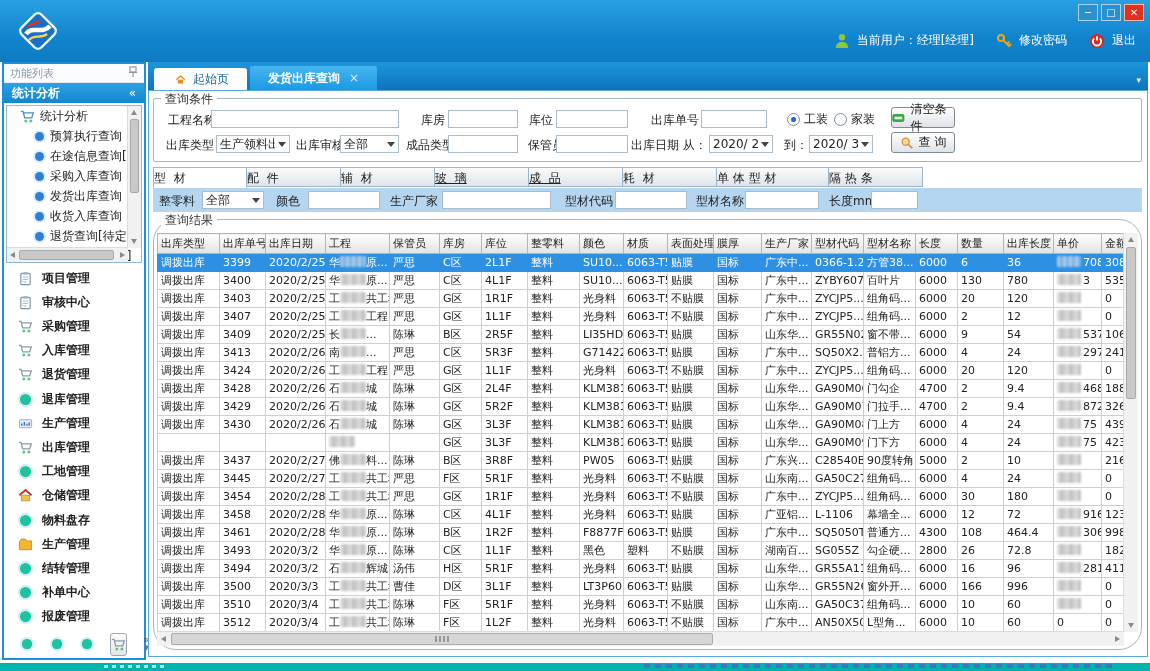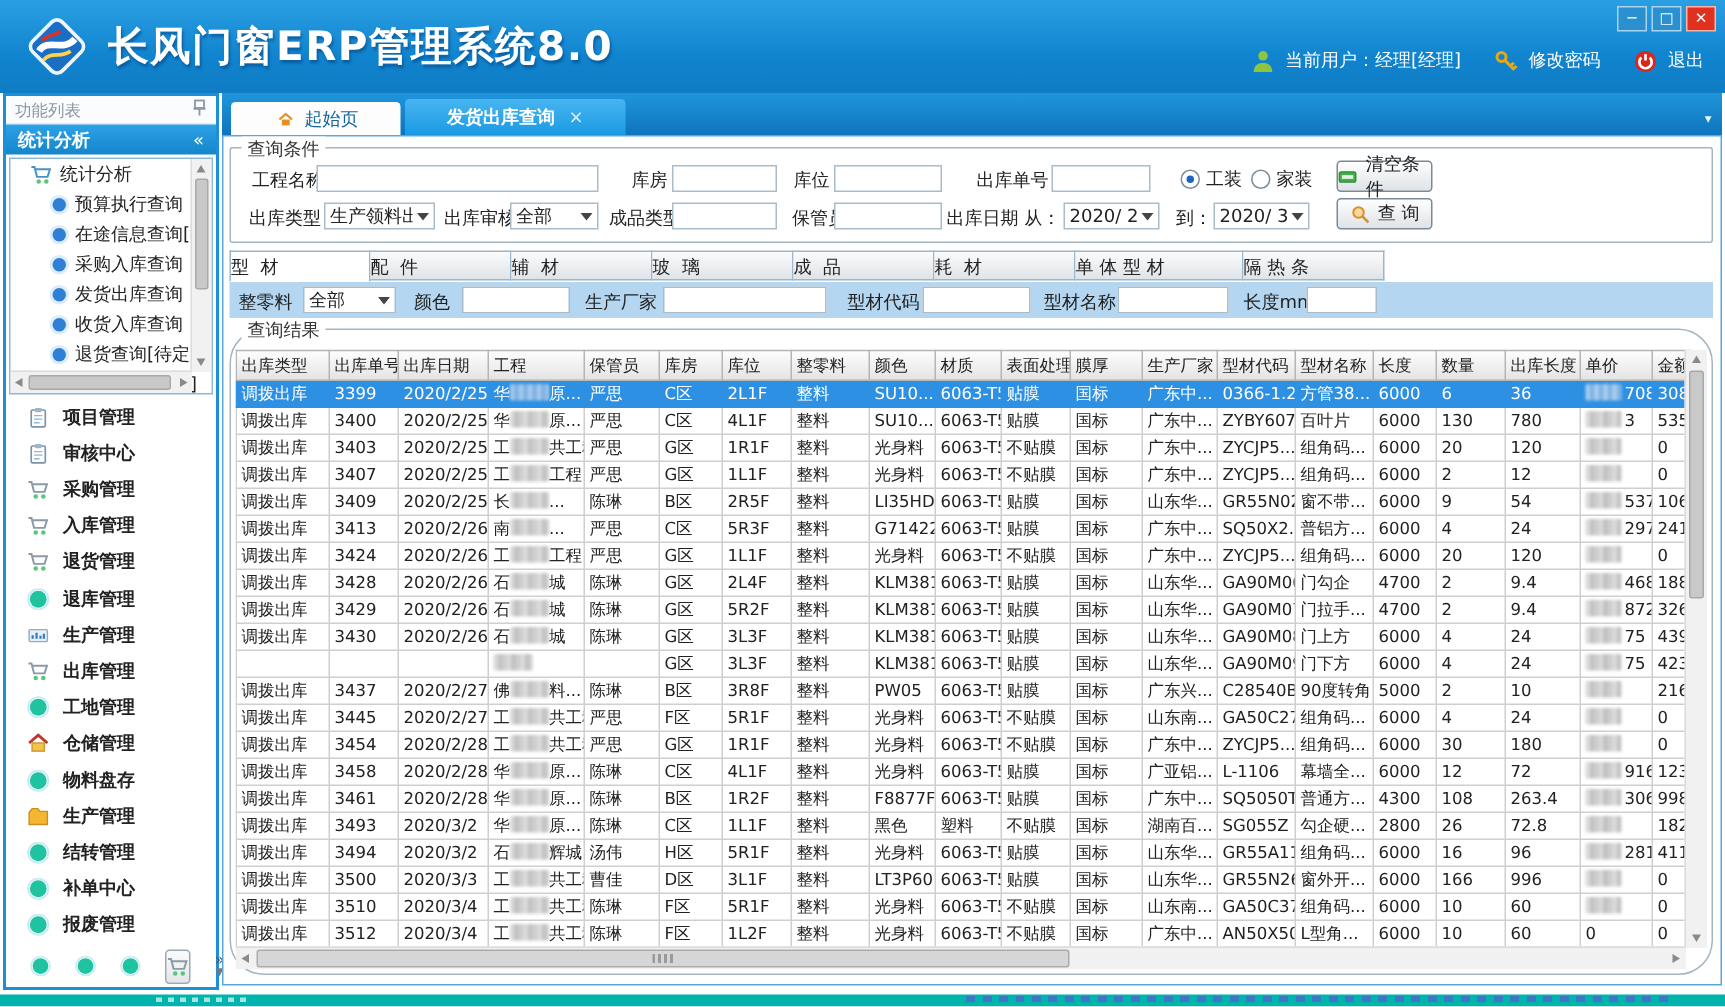--- a/index.html
+++ b/index.html
@@ -52,21 +52,21 @@
   .foot-btn{width:30px;height:21px;border:1px solid #9aa8b4;border-radius:3px;
     background:linear-gradient(#fbfbfb,#e3e6ea);display:flex;align-items:center;justify-content:center;cursor:pointer;}
   .foot-more{margin-left:auto;display:flex;flex-direction:column;align-items:center;line-height:8px;
     color:#555;font-size:11px;cursor:pointer;}
   .foot-more .tiny{font-size:7px;color:#777;}
 
   
   .main{position:absolute;left:148px;top:62px;width:1000px;height:595px;}
   .tabstrip{position:absolute;left:0;top:0;right:0;height:28px;
     background:linear-gradient(#1e96dc,#0e74bc);display:flex;align-items:flex-end;padding-left:6px;box-sizing:border-box;}
-  .tab{display:flex;align-items:center;gap:5px;padding:0 28px;height:22px;border-radius:3px 3px 0 0;
+  .tab{display:flex;align-items:center;gap:5px;padding:0 18px;height:22px;border-radius:3px 3px 0 0;
     font-size:12px;cursor:pointer;}
   .tab.home{background:#fdfdfd;color:#14649c;}
   .tab.active{background:linear-gradient(#47b5f0,#1a9ae4);color:#fff;font-weight:bold;height:24px;margin-left:3px;}
   .tclose{font-weight:normal;color:#dff0fc;font-size:12px;margin-left:4px;cursor:pointer;}
   .strip-caret{position:absolute;right:7px;bottom:5px;color:#eaf6ff;font-size:9px;cursor:pointer;}
   .content{position:absolute;left:0;top:28px;right:0;bottom:0;background:#fff;
     border:1px solid #58a8dc;box-sizing:border-box;}
 
   .groupbox{position:absolute;border:1px solid #a3b6c2;border-radius:2px;}
   .glabel{position:absolute;top:-8px;left:7px;background:#fff;padding:0 4px;font-size:12px;color:#333;}
@@ -125,21 +125,20 @@
 
   <div class="titlebar">
     <div class="logo">
       <svg width="48" height="48" viewBox="0 0 48 48">
         <rect x="10" y="10" width="28" height="28" rx="5" transform="rotate(45 24 24)" fill="#1a6fc4" stroke="#eaf5ff" stroke-width="2.4"></rect>
         <path d="M12 27c6-9 16 1 24-8" stroke="#fff" stroke-width="4.5" fill="none"></path>
         <path d="M15 33c5-6 12-1 18-6" stroke="#ffd24a" stroke-width="2.4" fill="none"></path>
         <path d="M14 20c4-4 8-3 12-6" stroke="#e03020" stroke-width="2.4" fill="none"></path>
       </svg>
     </div>
-    <div class="apptitle">长风门窗ERP管理系统8.0</div>
     <div class="winbtns">
       <div class="wbtn">─</div>
       <div class="wbtn">□</div>
       <div class="wbtn close">✕</div>
     </div>
     <div class="userbar">
       <span class="micon">
         <svg width="16" height="15" viewBox="0 0 16 15">
             <circle cx="8" cy="4.2" r="3.2" fill="#8bc63e"></circle>
             <path d="M1.8 15c0-4.4 3-6 6.2-6s6.2 1.6 6.2 6z" fill="#8bc63e"></path>
@@ -485,22 +484,22 @@
               <path d="M9.6 9.6L14 14" stroke="#d8902a" stroke-width="2"></path>
             </svg>
           <span>查  询</span>
         </div>
       </div>
 
       <div id="mat-tabs">
           <div class="mtab active" style="width: 94px;">型  材</div>
           <div class="mtab" style="width: 94px;">配  件</div>
           <div class="mtab" style="width: 94px;">辅  材</div>
-          <div class="mtab" style="width: 94px;">玻  璃</div>
-          <div class="mtab" style="width: 94px;">成  品</div>
+          <div class="mtab" style="width: 94px; text-decoration: underline;">玻  璃</div>
+          <div class="mtab" style="width: 94px; text-decoration: underline;">成  品</div>
           <div class="mtab" style="width: 94px;">耗  材</div>
           <div class="mtab" style="width: 112px;">单 体 型 材</div>
           <div class="mtab" style="width: 94px;">隔 热 条</div>
         </div>
 
       <div class="filter-row">
         <span class="f-lbl" style="left:6px;">整零料</span>
         <div class="tbox combo" style="left:49px;width:62px;">
           <span class="cv">全部</span>
             <span class="dar"></span>
@@ -909,21 +908,21 @@
                   <td>整料</td>
                   <td>F8877FT</td>
                   <td>6063-T5</td>
                   <td>贴膜</td>
                   <td>国标</td>
                   <td>广东中...</td>
                   <td>SQ5050T20</td>
                   <td>普通方...</td>
                   <td>4300</td>
                   <td>108</td>
-                  <td>263.4</td>
+                  <td>464.4</td>
                   <td><span class="mosaic mz-price"></span>306</td>
                   <td>998</td>
                 </tr>
                 <tr>
                   <td>调拨出库</td>
                   <td>3493</td>
                   <td>2020/3/2</td>
                   <td>华<span class="mosaic"></span>原...</td>
                   <td>陈琳</td>
                   <td>C区</td>

